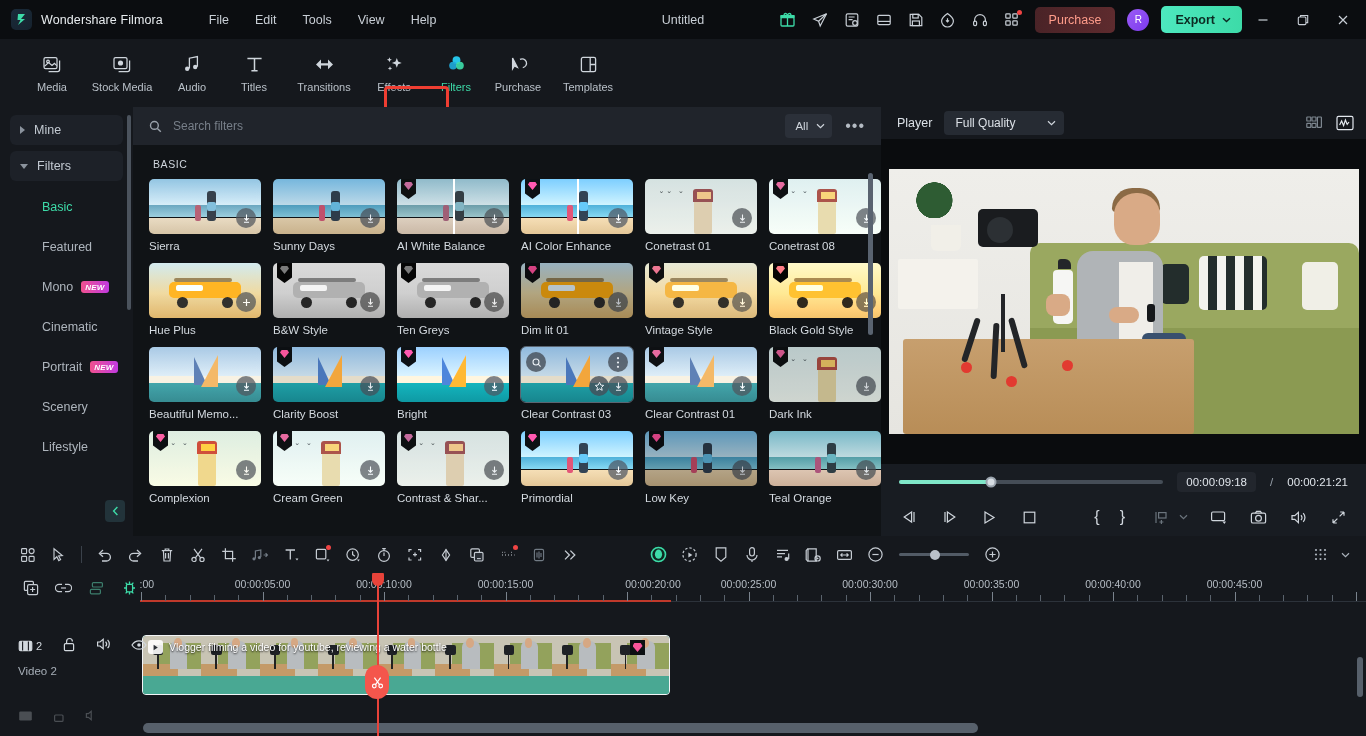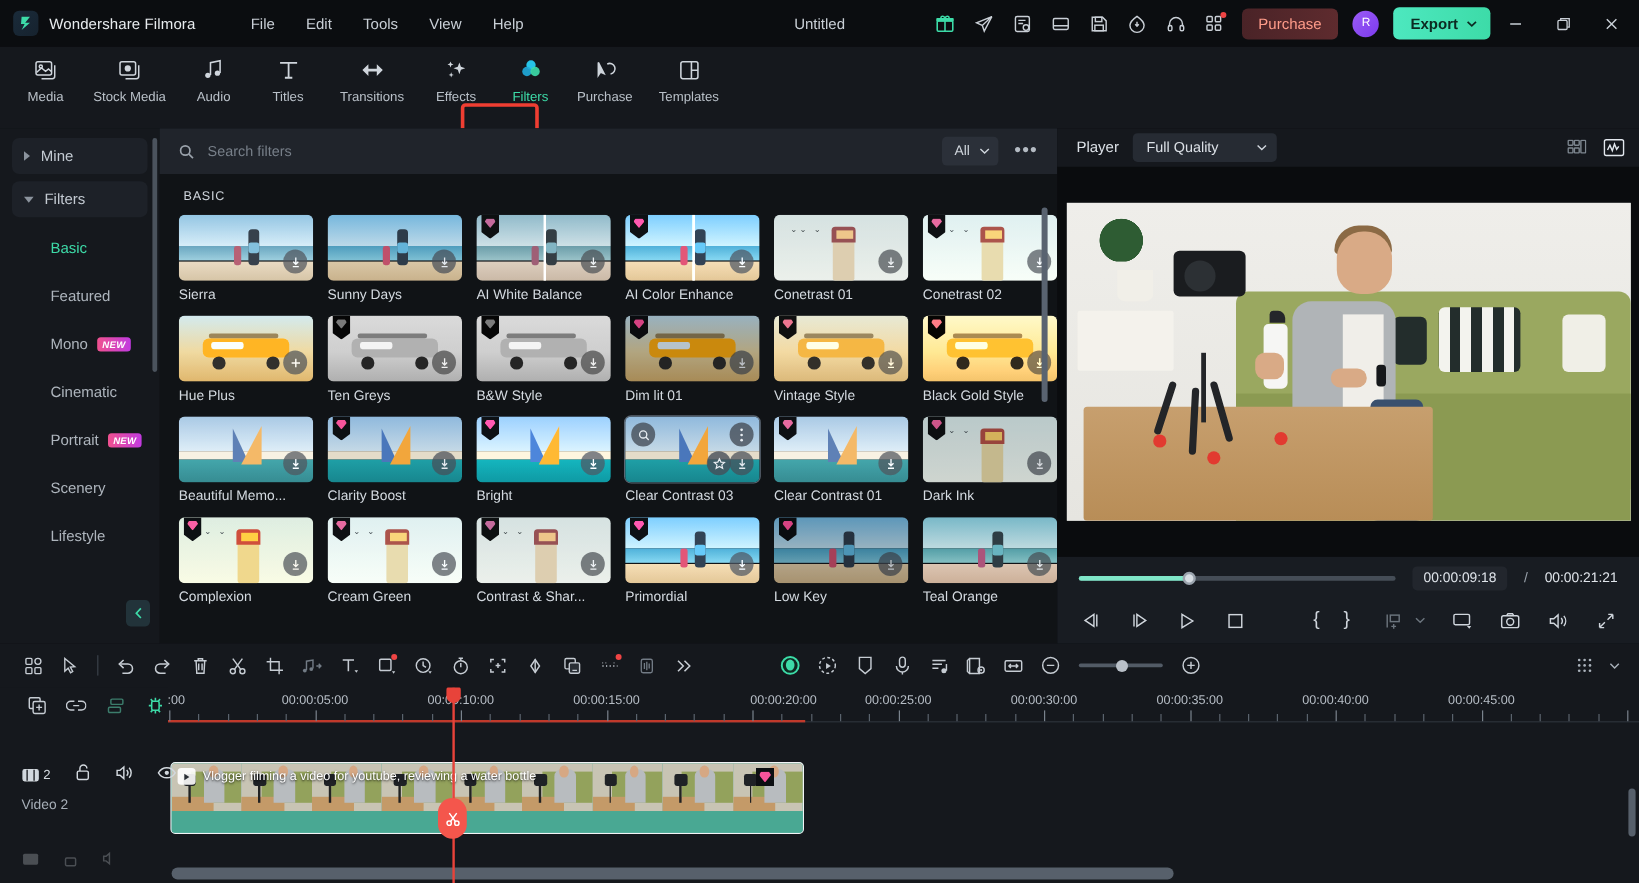--- a/index.html
+++ b/index.html
@@ -62,21 +62,21 @@
     display: flex; align-items: center; gap: 7px; margin-left: 6px; cursor: default; border: none;
   }
   .wbtn {
     width: 38px; height: 39px; display: flex; align-items: center; justify-content: center;
     color: #c9cfd6; font-size: 13px; cursor: default;
   }
 
   
   .ribbon {
     height: 68px; flex: 0 0 68px; background: #15181d;
-    display: flex; padding-left: 8px; gap: 2px; position: relative;
+    display: flex; align-items: center; padding-left: 22px; gap: 2px; position: relative;
   }
   .rib-item {
     width: 60px; height: 56px; display: flex; flex-direction: column;
     align-items: center; justify-content: center; gap: 6px; border-radius: 6px;
     cursor: default; position: relative;
   }
   .rib-item .rib-lbl { font-size: 11px; color: #b9c0c8; white-space: nowrap; }
   .rib-item.active .rib-lbl { color: #3ddba8; }
   .rib-item.wide { width: 76px; }
   .rib-highlight {
@@ -686,21 +686,21 @@
                   <div class="gem">
                     <span class="gem-i"></span>
                   </div>
                   <div class="dl">
                     <svg width="11" height="11" viewBox="0 0 11 11" fill="none" stroke="#e3e8ee" stroke-width="1.1">
                       <path d="M5.5 1.6v5.2M3.4 5.1 L5.5 7.2 L7.6 5.1"></path>
                       <path d="M3 9.2h5"></path>
                     </svg>
                   </div>
                 </div>
-                <div class="cell-label">Conetrast 02</div>
+                <div class="cell-label">Conetrast 08</div>
               </div>
               <div class="cell">
                 <div class="thumb f-warm">
                   <div class="sc sc-bus">
                     <div class="bgb"></div>
                     <div class="rack"></div>
                     <div class="body"></div>
                     <div class="win"></div>
                     <div class="w1"></div>
                     <div class="w2"></div>
@@ -726,21 +726,21 @@
                   <div class="gem">
                     <span class="gem-i"></span>
                   </div>
                   <div class="dl">
                     <svg width="11" height="11" viewBox="0 0 11 11" fill="none" stroke="#e3e8ee" stroke-width="1.1">
                       <path d="M5.5 1.6v5.2M3.4 5.1 L5.5 7.2 L7.6 5.1"></path>
                       <path d="M3 9.2h5"></path>
                     </svg>
                   </div>
                 </div>
-                <div class="cell-label">Ten Greys</div>
+                <div class="cell-label">B&amp;W Style</div>
               </div>
               <div class="cell">
                 <div class="thumb f-mono">
                   <div class="sc sc-bus">
                     <div class="bgb"></div>
                     <div class="rack"></div>
                     <div class="body"></div>
                     <div class="win"></div>
                     <div class="w1"></div>
                     <div class="w2"></div>
@@ -748,21 +748,21 @@
                   <div class="gem">
                     <span class="gem-i"></span>
                   </div>
                   <div class="dl">
                     <svg width="11" height="11" viewBox="0 0 11 11" fill="none" stroke="#e3e8ee" stroke-width="1.1">
                       <path d="M5.5 1.6v5.2M3.4 5.1 L5.5 7.2 L7.6 5.1"></path>
                       <path d="M3 9.2h5"></path>
                     </svg>
                   </div>
                 </div>
-                <div class="cell-label">B&amp;W Style</div>
+                <div class="cell-label">Ten Greys</div>
               </div>
               <div class="cell">
                 <div class="thumb f-dim">
                   <div class="sc sc-bus">
                     <div class="bgb"></div>
                     <div class="rack"></div>
                     <div class="body"></div>
                     <div class="win"></div>
                     <div class="w1"></div>
                     <div class="w2"></div>

